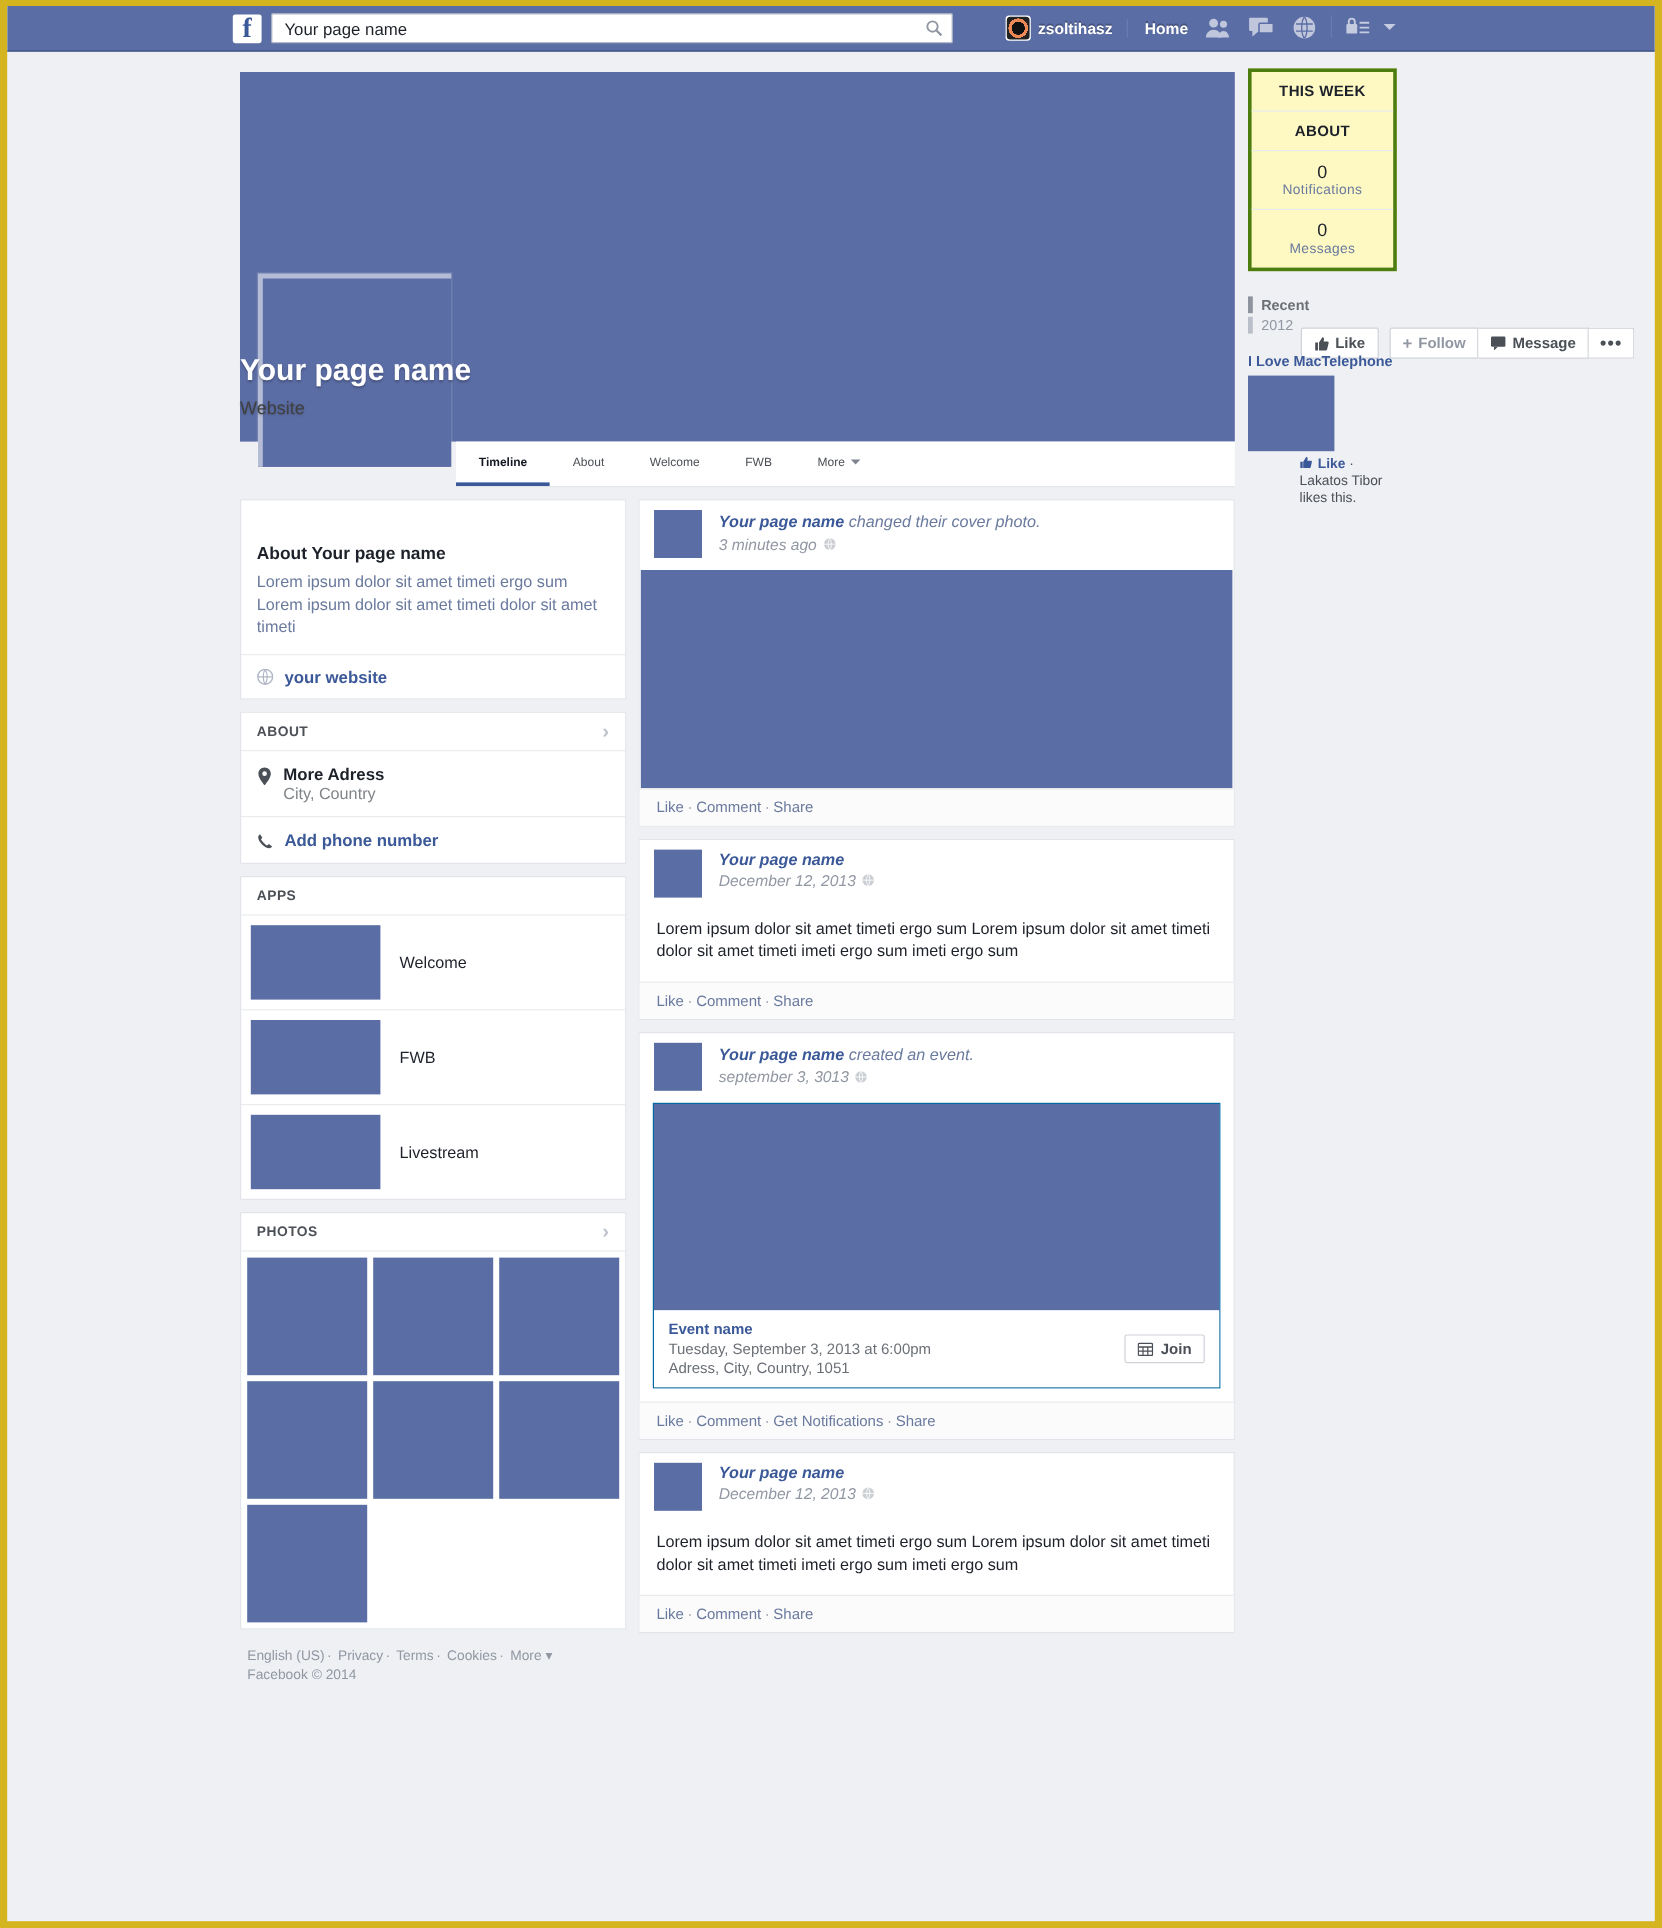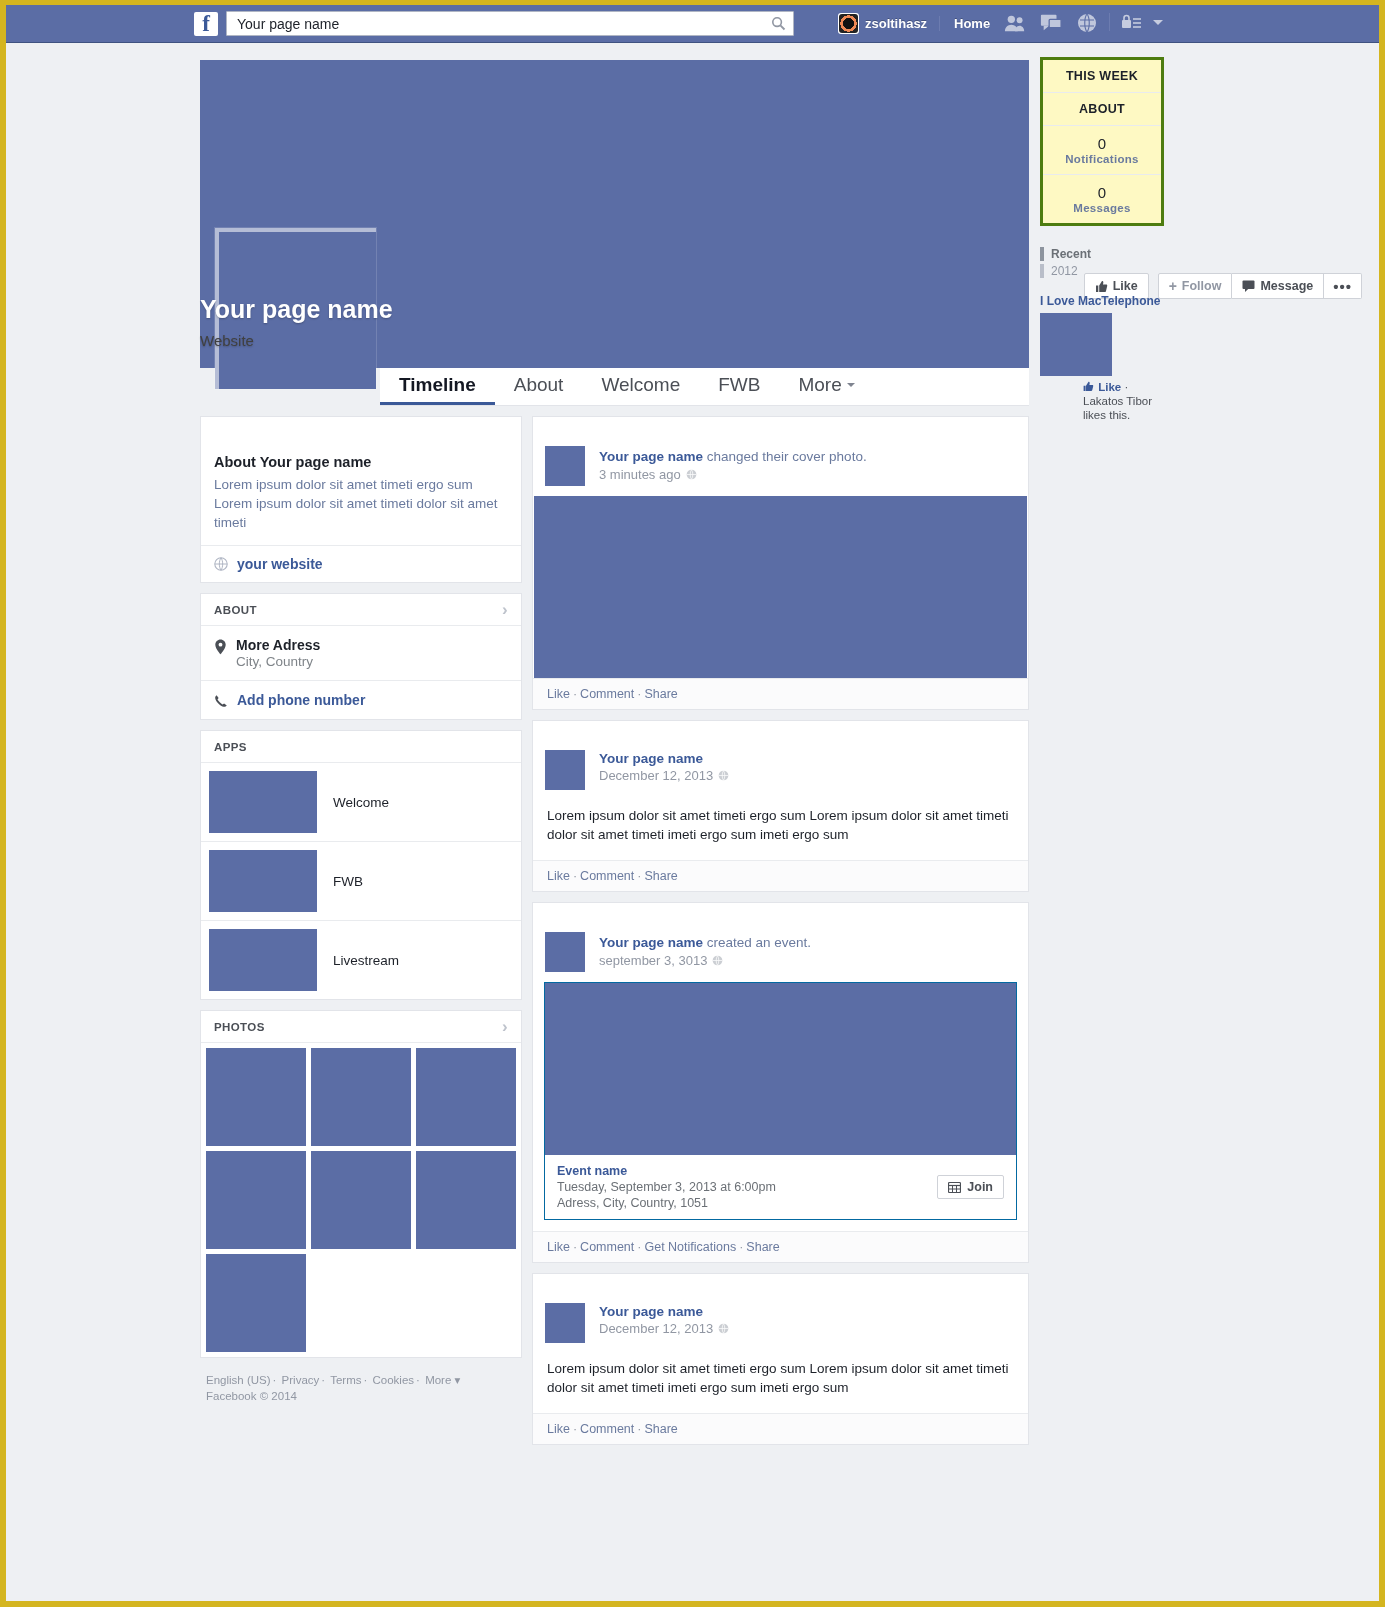--- a/index.html
+++ b/index.html
@@ -160,21 +160,21 @@
   .tabbar {
     position: absolute; left: 374px; top: 363px;
     width: 649px; height: 38px;
     background: #fff;
     border-bottom: 1px solid #e2e4e9;
     display: flex; align-items: stretch;
   }
   .tab {
     display: flex; align-items: center;
     padding: 0 19px;
-    font-size: 19px; color: #4b4f56;
+    font-size: 10px; color: #4b4f56;
     border-bottom: 3px solid transparent;
     text-align: center;
   }
   .tab.active {
     color: #141823; font-weight: bold;
     border-bottom-color: #3b5998;
   }
   .tab .caret {
     margin-left: 5px;
     border: 4px solid transparent;
@@ -241,21 +241,21 @@
   .footer {
     padding: 4px 6px 0 6px;
     font-size: 11.5px; color: #9197a3; line-height: 16px;
   }
   .footer a { color: #9197a3; text-decoration: none; }
   .footer .sep { padding: 0 2px; }
 
   
   .feed { position: absolute; left: 526px; top: 411px; width: 497px; }
   .post { background: #fff; border: 1px solid #e2e4e9; margin-bottom: 10px; }
-  .post-head { display: flex; padding: 29px 12px 10px 12px; }
+  .post-head { display: flex; padding: 8px 12px 10px 12px; font-style: italic; }
   .post-avatar { width: 40px; height: 40px; background: #5b6da5; flex: 0 0 auto; }
   .post-meta { margin-left: 14px; padding-top: 1px; }
   .post-author { font-size: 13.5px; font-weight: bold; color: #3b5998; }
   .post-action { font-size: 13.5px; color: #6a7a9e; font-weight: normal; }
   .post-time { font-size: 13px; color: #9197a3; margin-top: 2px; display: flex; align-items: center; gap: 5px; }
   .globe { width: 11px; height: 11px; opacity: .45; }
   .post-photo { background: #5b6da5; height: 182px; margin: 0 1px; }
   .post-body { font-size: 13.5px; color: #1d2129; line-height: 19px; padding: 6px 14px 16px 14px; }
   .post-actions {
     border-top: 1px solid #e9ebee;
@@ -285,21 +285,21 @@
   .right-col { position: absolute; left: 1034px; top: 52px; width: 124px; }
   .rc-card { background: #fef9c3; border: 3px solid #4d7c0f; }
   .rc-row {
     text-align: center; padding: 9px 4px;
     border-bottom: 1px solid #e9ebee;
     font-size: 12.5px; color: #1d2129; font-weight: bold;
     letter-spacing: .3px;
   }
   .rc-row:last-child { border-bottom: 0; }
   .rc-count { font-size: 15px; color: #1d2129; font-weight: normal; }
-  .rc-label { font-size: 11.5px; color: #6a7a9e; margin-top: 1px; font-weight: bold; }
+  .rc-label { font-size: 11.5px; color: #6a7a9e; margin-top: 1px; font-weight: normal; }
   .ticker { margin-top: 21px; }
   .ticker-item { display: flex; align-items: center; gap: 7px; margin-bottom: 3px; }
   .ticker-bar { width: 4px; height: 14px; background: #b9bec9; }
   .ticker-bar.dark { background: #8d949e; }
   .ticker-label { font-size: 12px; font-weight: bold; color: #6b7076; }
   .ticker-label.muted { color: #9197a3; font-weight: normal; }
   .ticker-story { margin-top: 16px; }
   .ts-title { font-size: 12px; font-weight: bold; color: #3b5998; line-height: 14px; }
   .ts-img { width: 72px; height: 63px; background: #5b6da5; margin-top: 5px; }
   .ts-foot { font-size: 11.5px; color: #4b4f56; line-height: 14px; margin-top: 4px; margin-left: 43px; }

